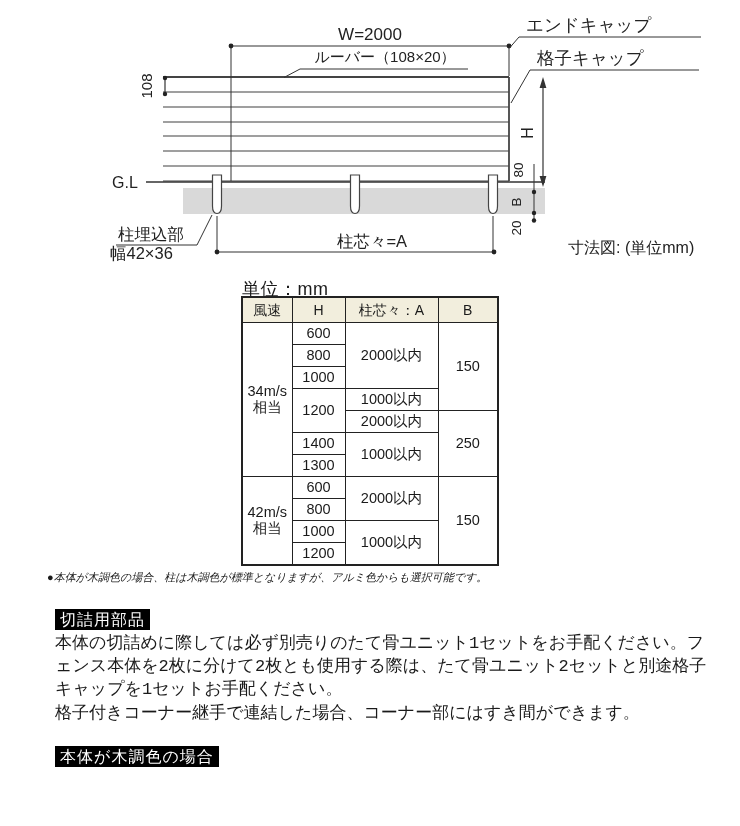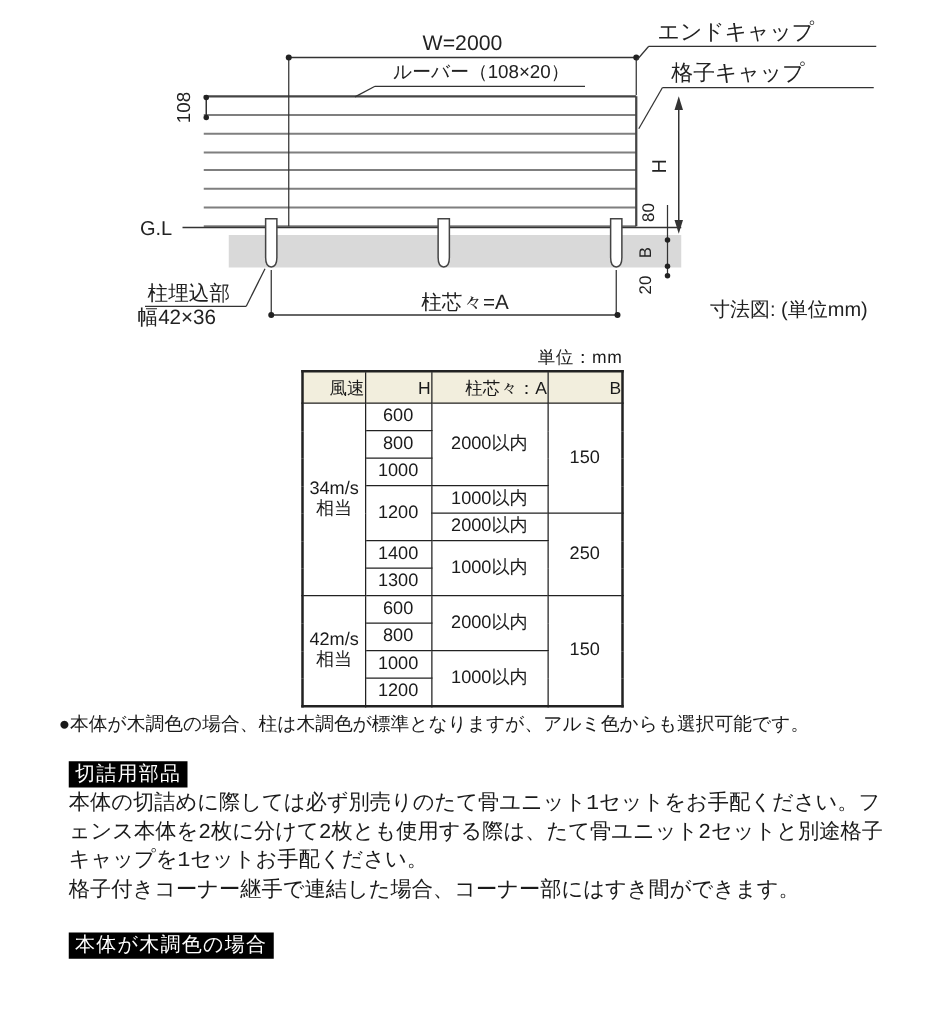--- a/index.html
+++ b/index.html
@@ -6,37 +6,37 @@
   body{
     width:740px;height:826px;position:relative;overflow:hidden;
     font-family:"Liberation Sans","DejaVu Sans",sans-serif;
     color:#1a1a1a;
   }
   
   #diagram{position:absolute;left:0;top:0;width:740px;height:275px;}
   svg text{fill:#222;font-family:"Liberation Sans","DejaVu Sans",sans-serif;}
   
   .unit-note{
-    position:absolute;left:242px;top:277px;width:256px;text-align:right;
-    font-size:14px;letter-spacing:0.5px;
+    position:absolute;left:242px;top:277px;width:256px;text-align:left;
+    font-size:18px;letter-spacing:0.5px;
   }
   table.spec{
     position:absolute;left:241px;top:296px;border-collapse:collapse;
     border:2px solid #222;table-layout:fixed;width:258px;
   }
   table.spec th,table.spec td{
     border:1px solid #222;text-align:center;vertical-align:middle;
     padding:0;line-height:1.05;font-weight:normal;
   }
-  table.spec th{height:24px;background:#f2eedd;font-size:14px;text-align:right;}
+  table.spec th{height:24px;background:#f2eedd;font-size:14px;}
   table.spec td{height:21px;font-size:14.5px;background:#fff;}
   col.c-wind{width:50px;} col.c-h{width:53px;} col.c-a{width:93px;} col.c-b{width:60px;}
   td.wind{font-size:13.5px;line-height:1.15;}
   
-  .color-note{position:absolute;left:47px;top:570px;width:680px;font-size:15px;}
+  .color-note{position:absolute;left:47px;top:570px;width:680px;font-size:11px;font-style:italic;}
   .note-block{position:absolute;left:55px;width:655px;}
   .badge{
     display:inline-block;background:#000;color:#fff;
     font-size:16px;line-height:21px;padding:0 5px;letter-spacing:1px;
   }
   .note-body{font-size:17px;line-height:23px;margin-top:2px;font-family:Liberation Mono, monospace;}
   #sec1{top:609px;}
   #sec2{top:700px;}
   #sec3{top:746px;}
 </style>

